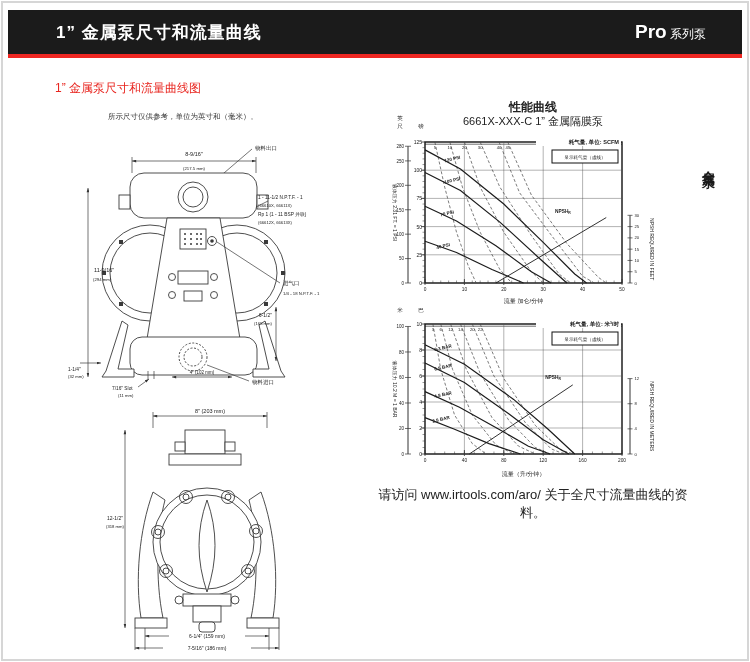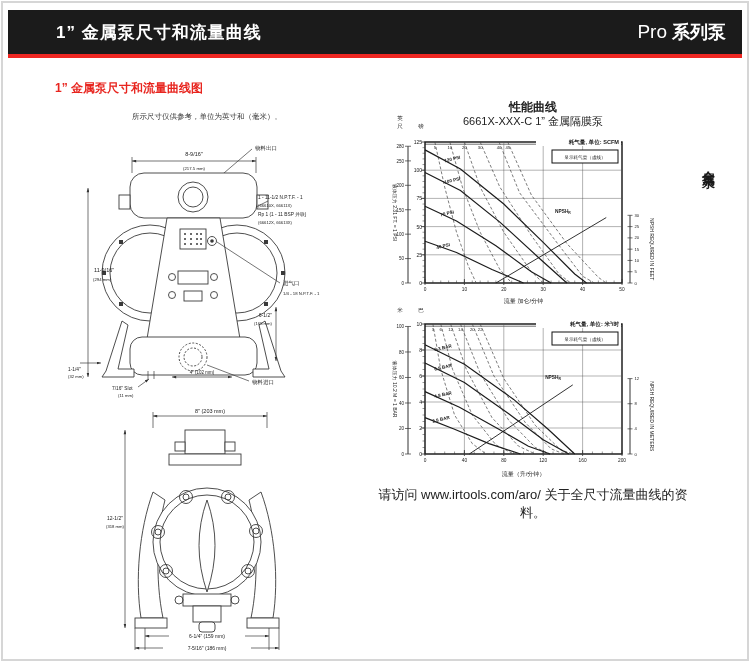--- a/index.html
+++ b/index.html
@@ -1,29 +1,29 @@
 <!DOCTYPE html>
 <html><head>
 <meta charset="utf-8">
 <style>
   html,body{margin:0;padding:0;}
   body{width:750px;height:662px;position:relative;background:#fff;
        font-family:"Liberation Sans","DejaVu Sans",sans-serif;overflow:hidden;}
   .frame{position:absolute;inset:1px;border:2px solid #d6d6d6;pointer-events:none;}
   .hdr{position:absolute;left:8px;top:10px;width:734px;height:44px;background:#1b1b1b;
-       display:flex;align-items:center;justify-content:space-between;padding:0 16px 0 48px;box-sizing:border-box;}
+       display:flex;align-items:center;justify-content:space-between;padding:0 36px 0 48px;box-sizing:border-box;}
   .hdr-title{color:#fff;font-size:17px;font-weight:bold;letter-spacing:1px;}
   .hdr-brand{color:#fff;}
-  .hdr-brand .big{font-size:19px;font-weight:normal;margin-top:30px;}
-  .hdr-brand .small{font-size:18px;font-weight:bold;}
+  .hdr-brand .big{font-size:19px;font-weight:bold;margin-top:30px;}
+  .hdr-brand .small{font-size:12px;font-weight:normal;}
   .redbar{position:absolute;left:8px;top:54px;width:734px;height:4px;background:#ee2722;}
   .side-tab{position:absolute;left:699px;top:160px;writing-mode:vertical-rl;
             font-size:13px;font-weight:bold;color:#1a1a1a;letter-spacing:3px;}
-  .sec-title{position:absolute;left:55px;top:80px;font-size:12px;font-weight:bold;color:#e8251f;}
-  .note{position:absolute;left:108px;top:112px;font-size:7.5px;color:#333;margin-left:24px;}
+  .sec-title{position:absolute;left:55px;top:80px;font-size:12px;font-weight:normal;color:#e8251f;}
+  .note{position:absolute;left:108px;top:112px;font-size:7.5px;color:#333;}
   .svgabs{position:absolute;}
   .charts-title{position:absolute;left:388px;top:99px;width:290px;text-align:center;
                 font-size:12px;font-weight:bold;color:#222;}
   .charts-sub{position:absolute;left:388px;top:114px;width:290px;text-align:center;
               font-size:11px;color:#222;}
   .caption{position:absolute;left:378px;top:486px;width:310px;text-align:center;
            font-size:13px;color:#222;}
   svg text{fill:#222;}
   .dim{stroke:#3a3a3a;stroke-width:.7;fill:none;}
   .art{stroke:#3a3a3a;stroke-width:.9;fill:none;}

